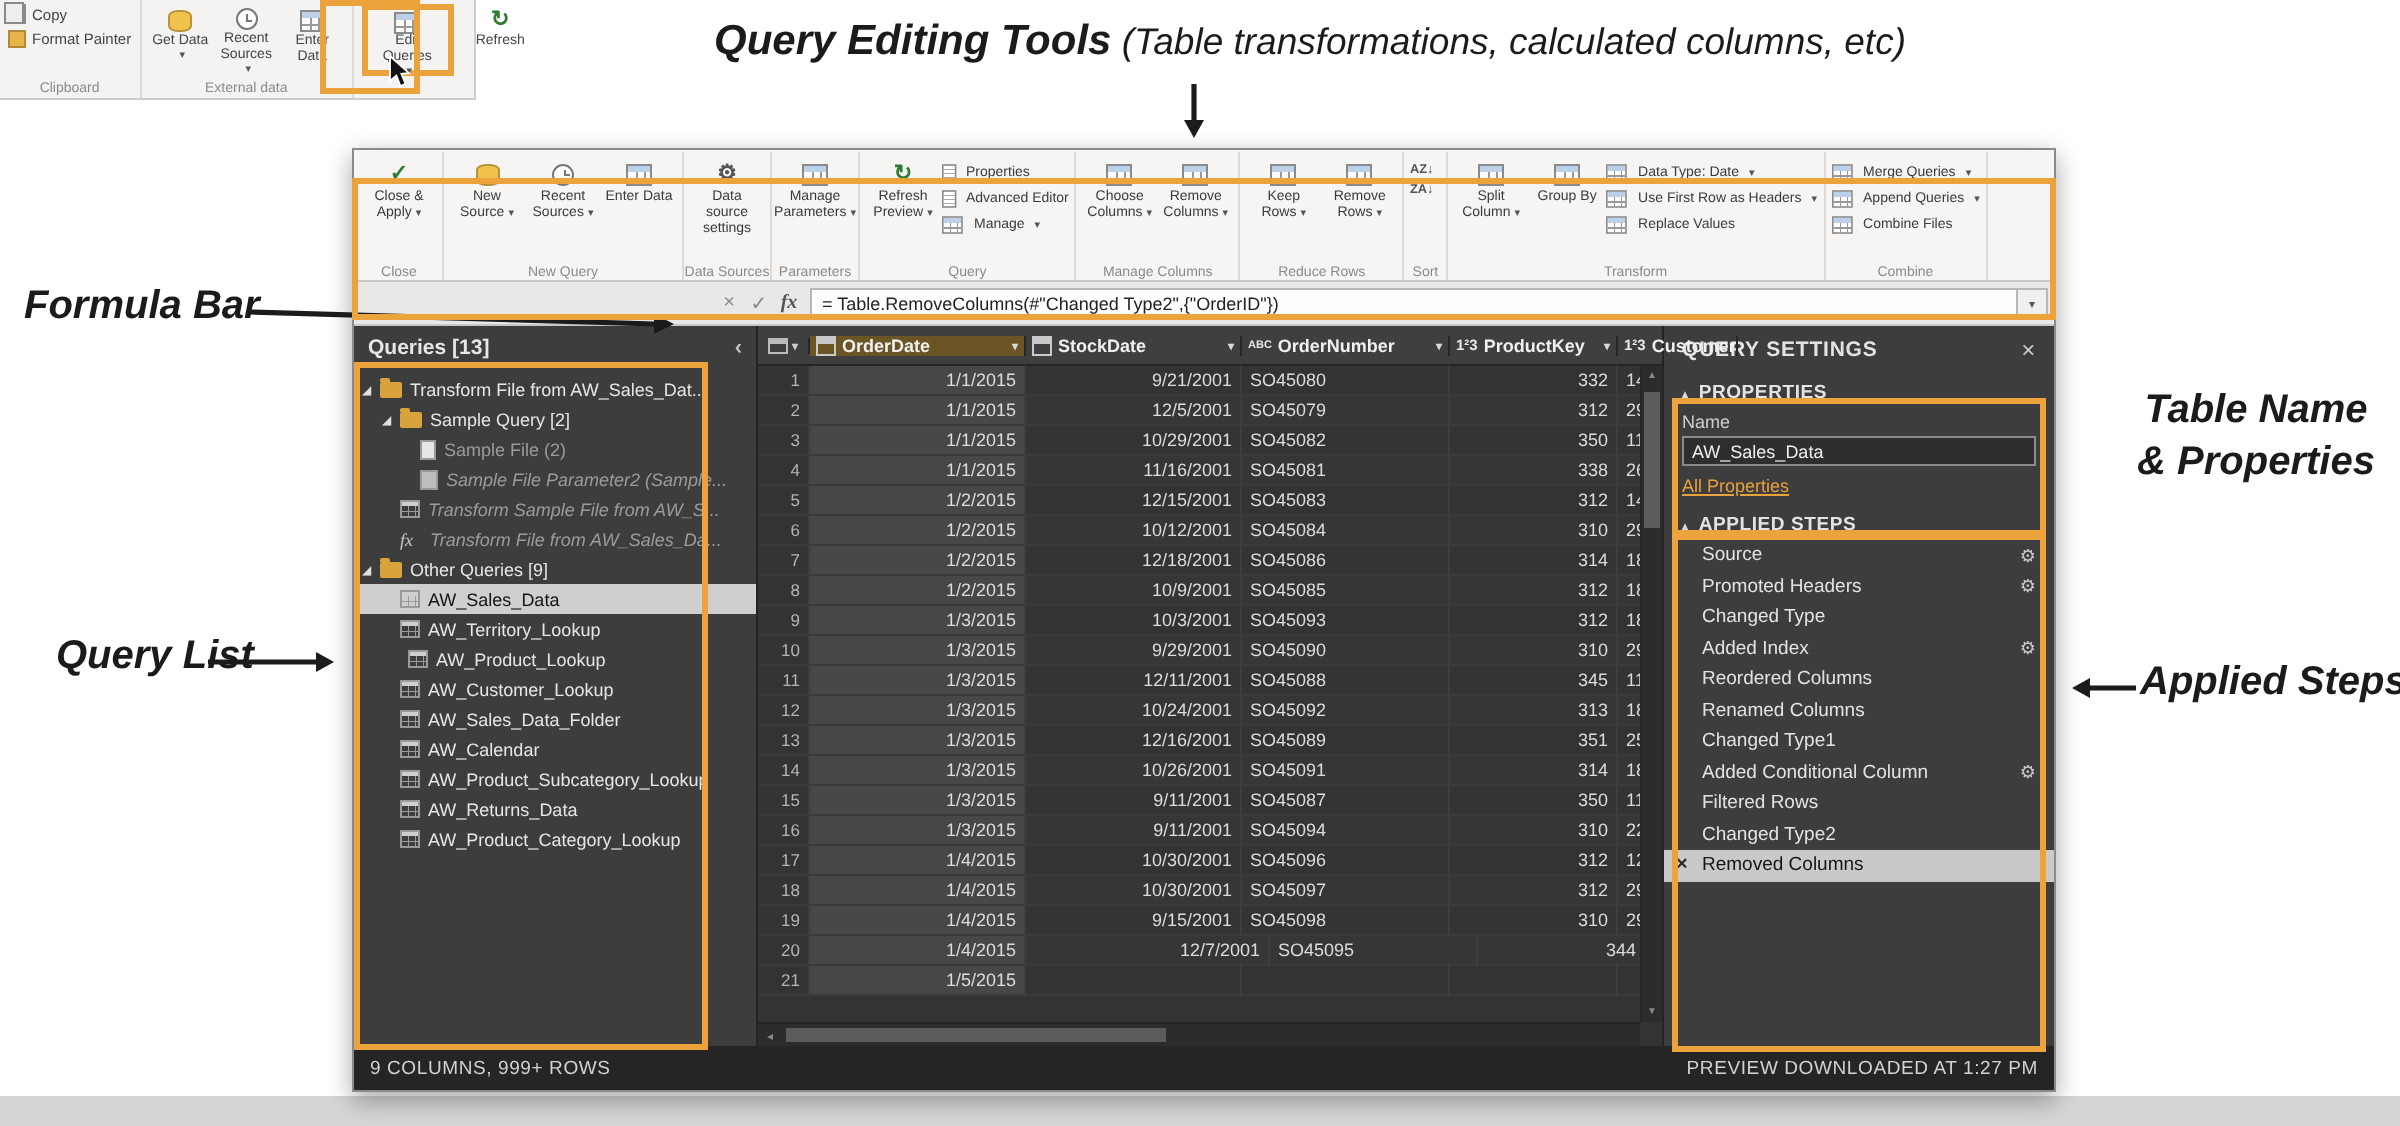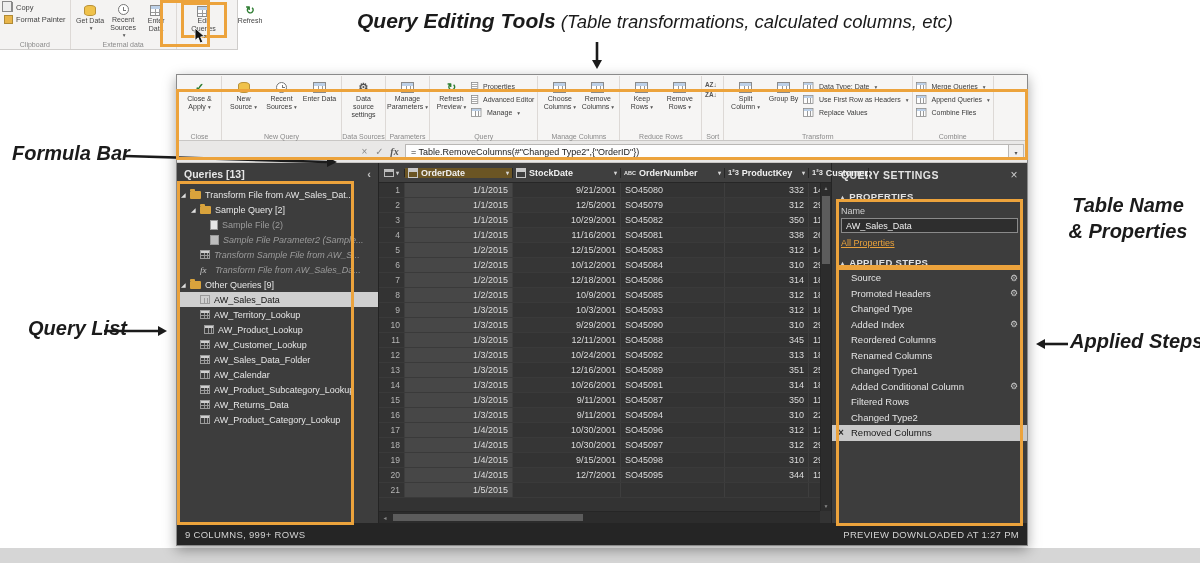--- a/index.html
+++ b/index.html
@@ -733,21 +733,21 @@
             <div class="gc rowno" style="width: 26px;">19</div>
             <div class="gc num firstcol" style="width: 108px;">1/4/2015</div>
             <div class="gc num" style="width: 108px;">9/15/2001</div>
             <div class="gc txt" style="width: 104px;">SO45098</div>
             <div class="gc num" style="width: 84px;">310</div>
             <div class="gc txt" style="width: 60px;">29</div>
           </div>
           <div class="grow">
             <div class="gc rowno" style="width: 26px;">20</div>
             <div class="gc num firstcol" style="width: 108px;">1/4/2015</div>
-            <div class="gc num" style="width: 108px;">12/7/2001</div>
+            <div class="gc num" style="width: 108px; margin-left: 14px;">12/7/2001</div>
             <div class="gc txt" style="width: 104px;">SO45095</div>
             <div class="gc num" style="width: 84px;">344</div>
             <div class="gc txt" style="width: 60px;">11</div>
           </div>
           <div class="grow">
             <div class="gc rowno" style="width: 26px;">21</div>
             <div class="gc num firstcol" style="width: 108px;">1/5/2015</div>
             <div class="gc num" style="width: 108px;"></div>
             <div class="gc txt" style="width: 104px;"></div>
             <div class="gc num" style="width: 84px;"></div>

